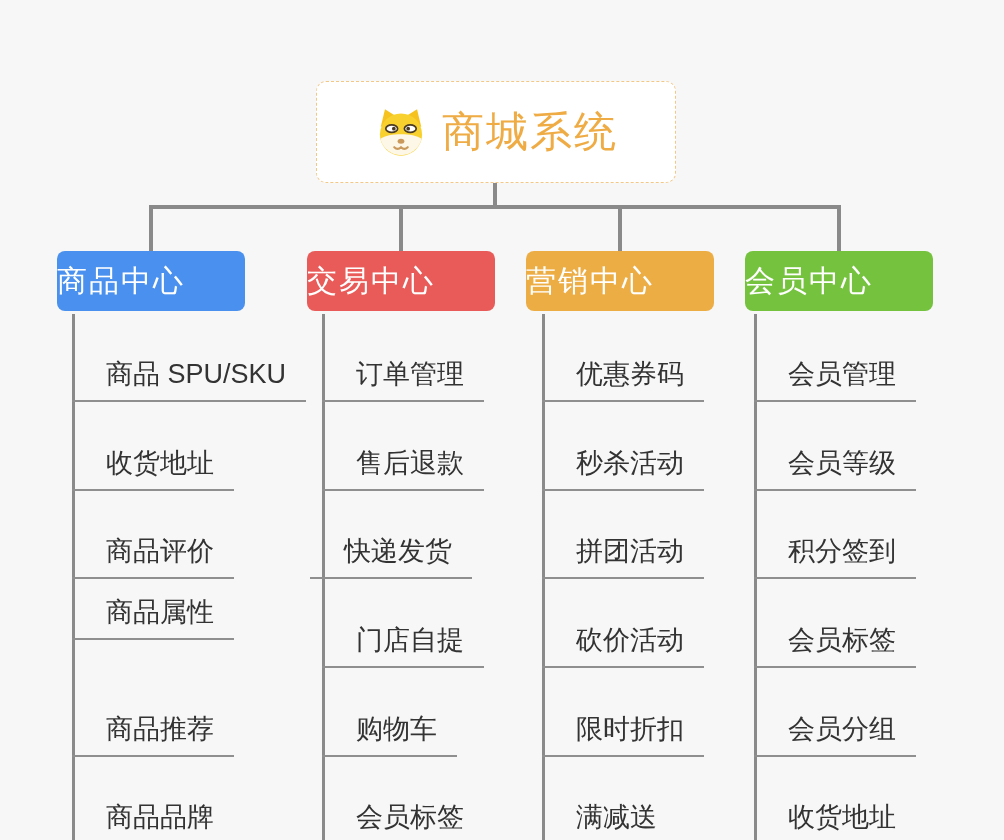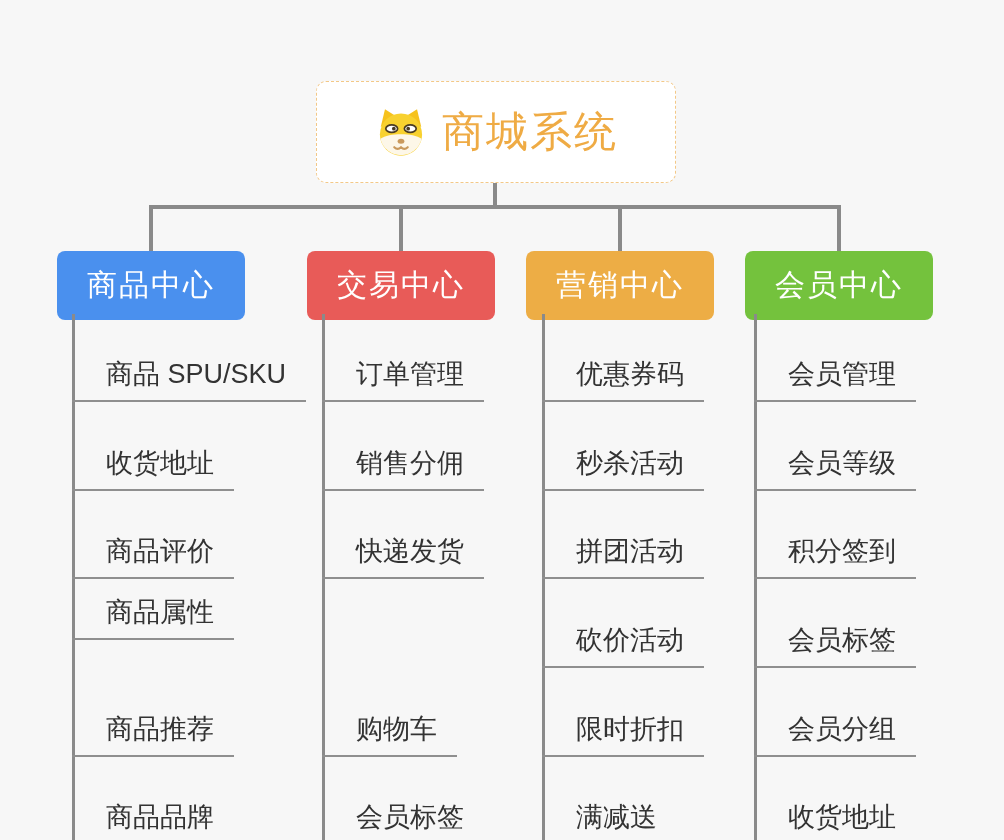--- a/index.html
+++ b/index.html
@@ -13,22 +13,22 @@
     display:flex;align-items:center;justify-content:center;gap:14px;
     box-sizing:border-box;
   }
   .root-title{font-size:42px;color:#efab44;letter-spacing:2px;}
 
   
   .line{position:absolute;background:#8a8a8a;}
 
   
   .branch{
-    position:absolute;top:207px;width:188px;height:69px;border-radius:8px;
-    display:flex;align-items:center;justify-content:center;
+    position:absolute;top:207px;width:188px;height:60px;border-radius:8px;
+    display:flex;align-items:center;
     color:#ffffff;font-size:30px;letter-spacing:2px;
   }
 
   
   .rail{position:absolute;top:270px;width:3px;height:531px;background:#8a8a8a;}
 
   
   .leaf{
     position:absolute;height:44px;box-sizing:border-box;
     border-bottom:2px solid #8f8f8f;
@@ -86,22 +86,23 @@
   <div class="rail" style="left:754px;"></div>
 
   <div class="leaf" style="left:72px;top:314px;">商品 SPU/SKU</div>
   <div class="leaf" style="left:72px;top:403px;">收货地址</div>
   <div class="leaf" style="left:72px;top:491px;">商品评价</div>
   <div class="leaf" style="left:72px;top:552px;">商品属性</div>
   <div class="leaf" style="left:72px;top:669px;">商品推荐</div>
   <div class="leaf" style="left:322px;top:314px;">订单管理</div>
 
   <div class="leaf" style="left:72px;top:757px;">商品品牌</div>
-  <div class="leaf" style="left:322px;top:403px;">销售分佣</div>
-  <div class="leaf" style="left:322px;top:491px;">快递发货</div>
+  <div class="leaf" style="left:322px;top:403px;">售后退款</div>
+  <div class="leaf" style="left:310px;top:491px;">快递发货</div>
+  <div class="leaf" style="left:322px;top:580px;">门店自提</div>
   <div class="leaf" style="left:322px;top:669px;">购物车</div>
   <div class="leaf" style="left:322px;top:757px;">会员标签</div>
 
   <div class="leaf" style="left:542px;top:314px;">优惠券码</div>
   <div class="leaf" style="left:542px;top:403px;">秒杀活动</div>
   <div class="leaf" style="left:542px;top:491px;">拼团活动</div>
   <div class="leaf" style="left:542px;top:580px;">砍价活动</div>
   <div class="leaf" style="left:542px;top:669px;">限时折扣</div>
   <div class="leaf" style="left:542px;top:757px;">满减送</div>
 

